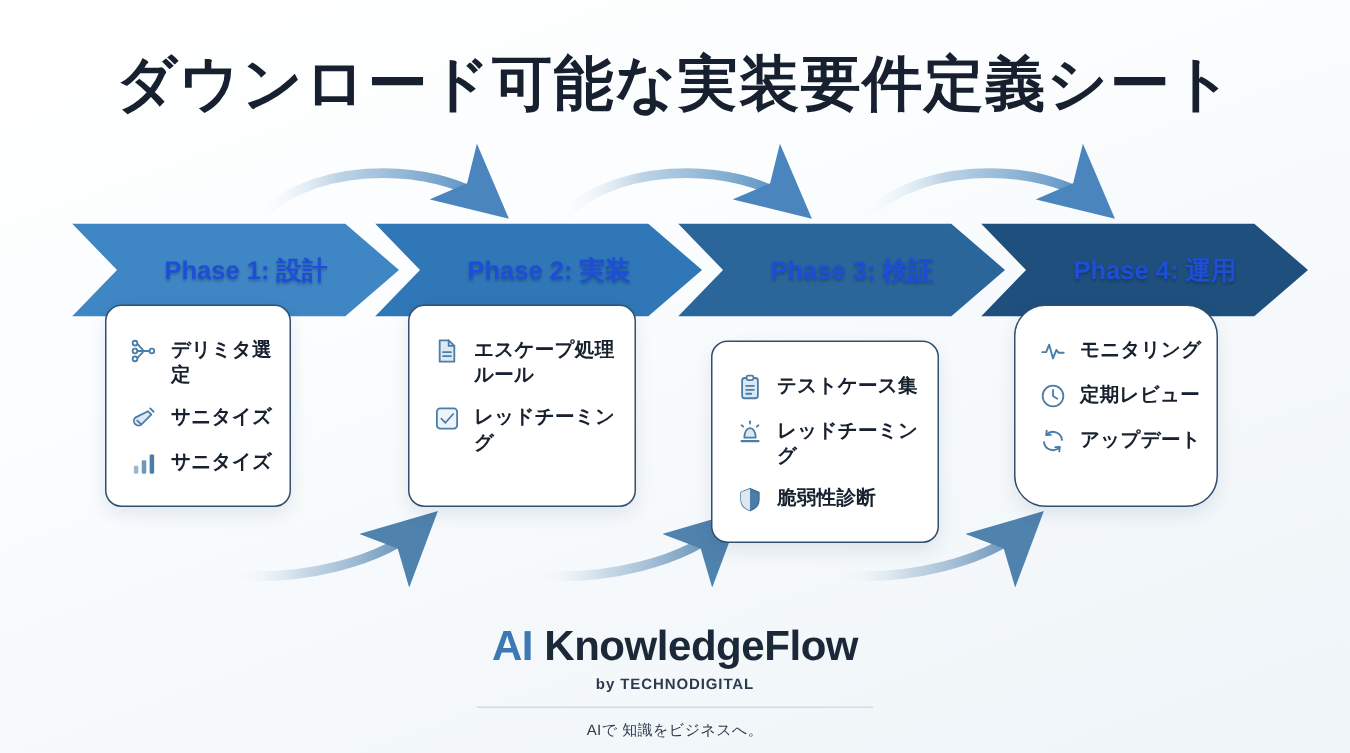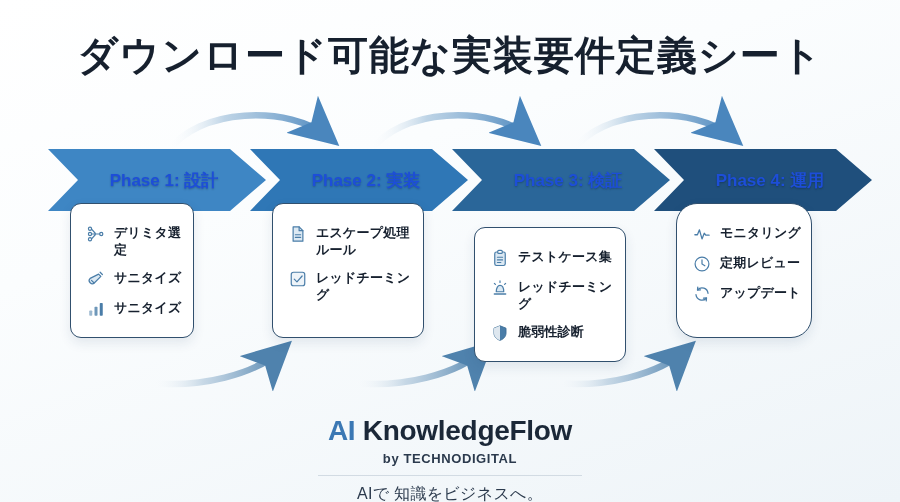--- a/index.html
+++ b/index.html
@@ -51,23 +51,23 @@
   }
   .item .txt{
     font-size:13px; color:#17212f; font-weight:bold; line-height:1.32;
     letter-spacing:.2px;
   }
 
   
   .footer{ position:absolute; top:415px; left:0; width:900px; text-align:center; }
   .brand{ font-size:28px; font-weight:bold; color:#1b2838; letter-spacing:-.3px; }
   .brand .ai{ color:#3b78b4;text-align:center; }
-  .byline{ font-size:13px; font-weight:bold; color:#2b3a4d; margin-top:4px; letter-spacing:.6px; }
+  .byline{ font-size:10px; font-weight:bold; color:#2b3a4d; margin-top:4px; letter-spacing:.6px; }
   .rule{ width:264px; height:1px; background:#d2dbe3; margin:9px auto 0; }
-  .tagline{ font-size:16px; color:#2b3a4d; margin-top:8px; letter-spacing:.3px; }
+  .tagline{ font-size:10px; color:#2b3a4d; margin-top:8px; letter-spacing:.3px; }
 </style>
 </head>
 <body>
 
 <div class="stage">
 
   <div class="title">ダウンロード可能な実装要件定義シート</div>
 
   <svg class="svg-layer" viewBox="0 0 900 502">
     <defs>

